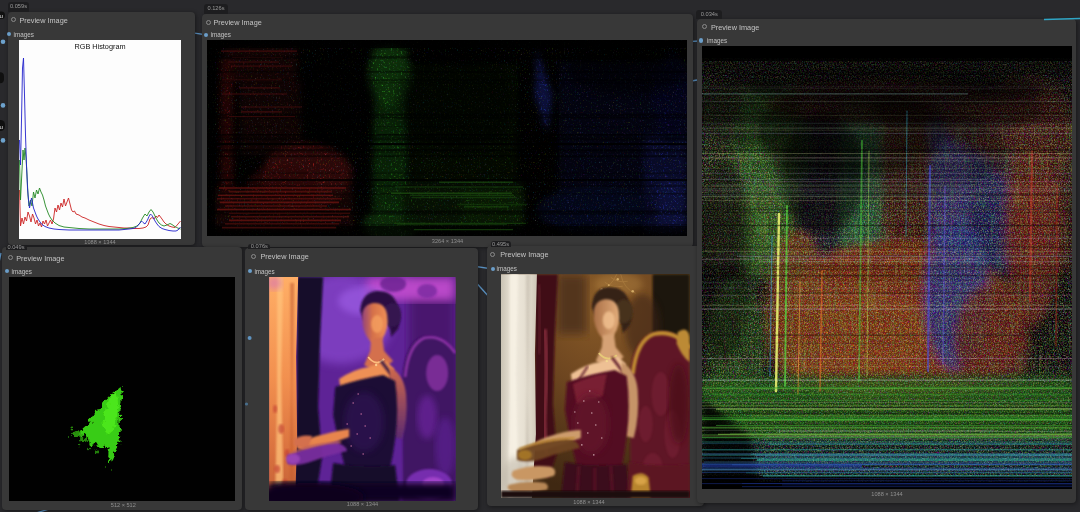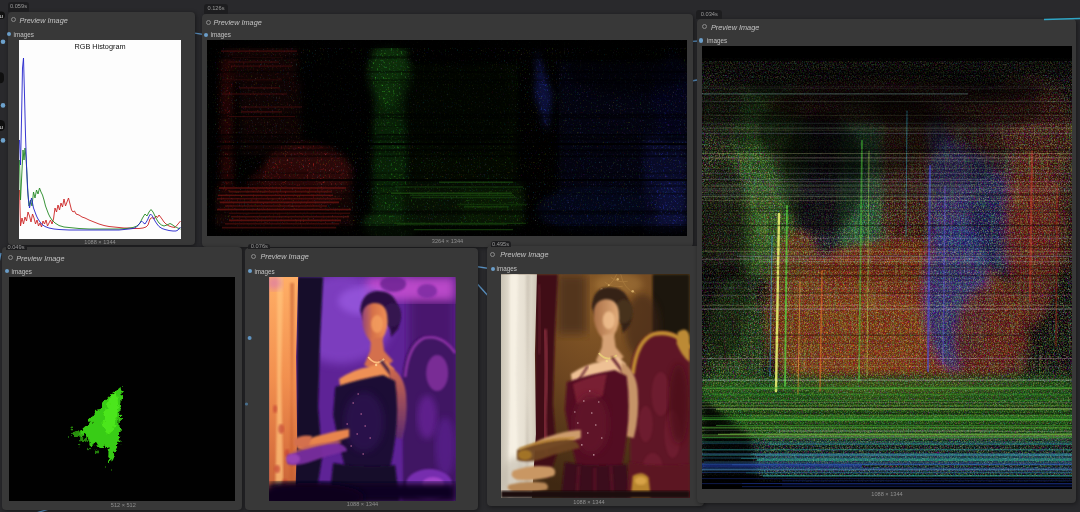--- a/index.html
+++ b/index.html
@@ -1,21 +1,21 @@
 <!DOCTYPE html>
 <html><head>
 <meta charset="utf-8">
 <style>
   html,body{margin:0;padding:0;}
   body{width:1080px;height:512px;overflow:hidden;background:#29292c;position:relative;
        font-family:"Liberation Sans", sans-serif;}
   .node{position:absolute;background:#383838;border-radius:4px;
         box-shadow:1px 1px 4px rgba(0,0,0,.45);}
   .title{position:absolute;left:0;top:0;right:0;height:16px;color:#c4c4c4;font-size:7.3px;}
-  .title .txt{position:absolute;top:4px;font-style:italic;}
+  .title .txt{position:absolute;top:4px;}
   .gear{position:absolute;width:5px;height:5px;border:1.2px solid #8a8a8a;border-radius:50%;
         box-sizing:border-box;}
   .slot{position:absolute;color:#c2c2c2;font-size:6.3px;}
   .dot{position:absolute;width:4.2px;height:4.2px;border-radius:50%;background:#6b9ec9;}
   .badge{position:absolute;background:#1d1d1f;color:#9a9a9a;font-size:5.7px;
          border-radius:3px 3px 0 0;text-align:center;line-height:9px;}
   .dim{position:absolute;color:#8f8f8f;font-size:5.6px;text-align:center;white-space:nowrap;
        transform:translateX(-50%);}
   .img{position:absolute;overflow:hidden;text-align:center;}
   svg{display:block;}

